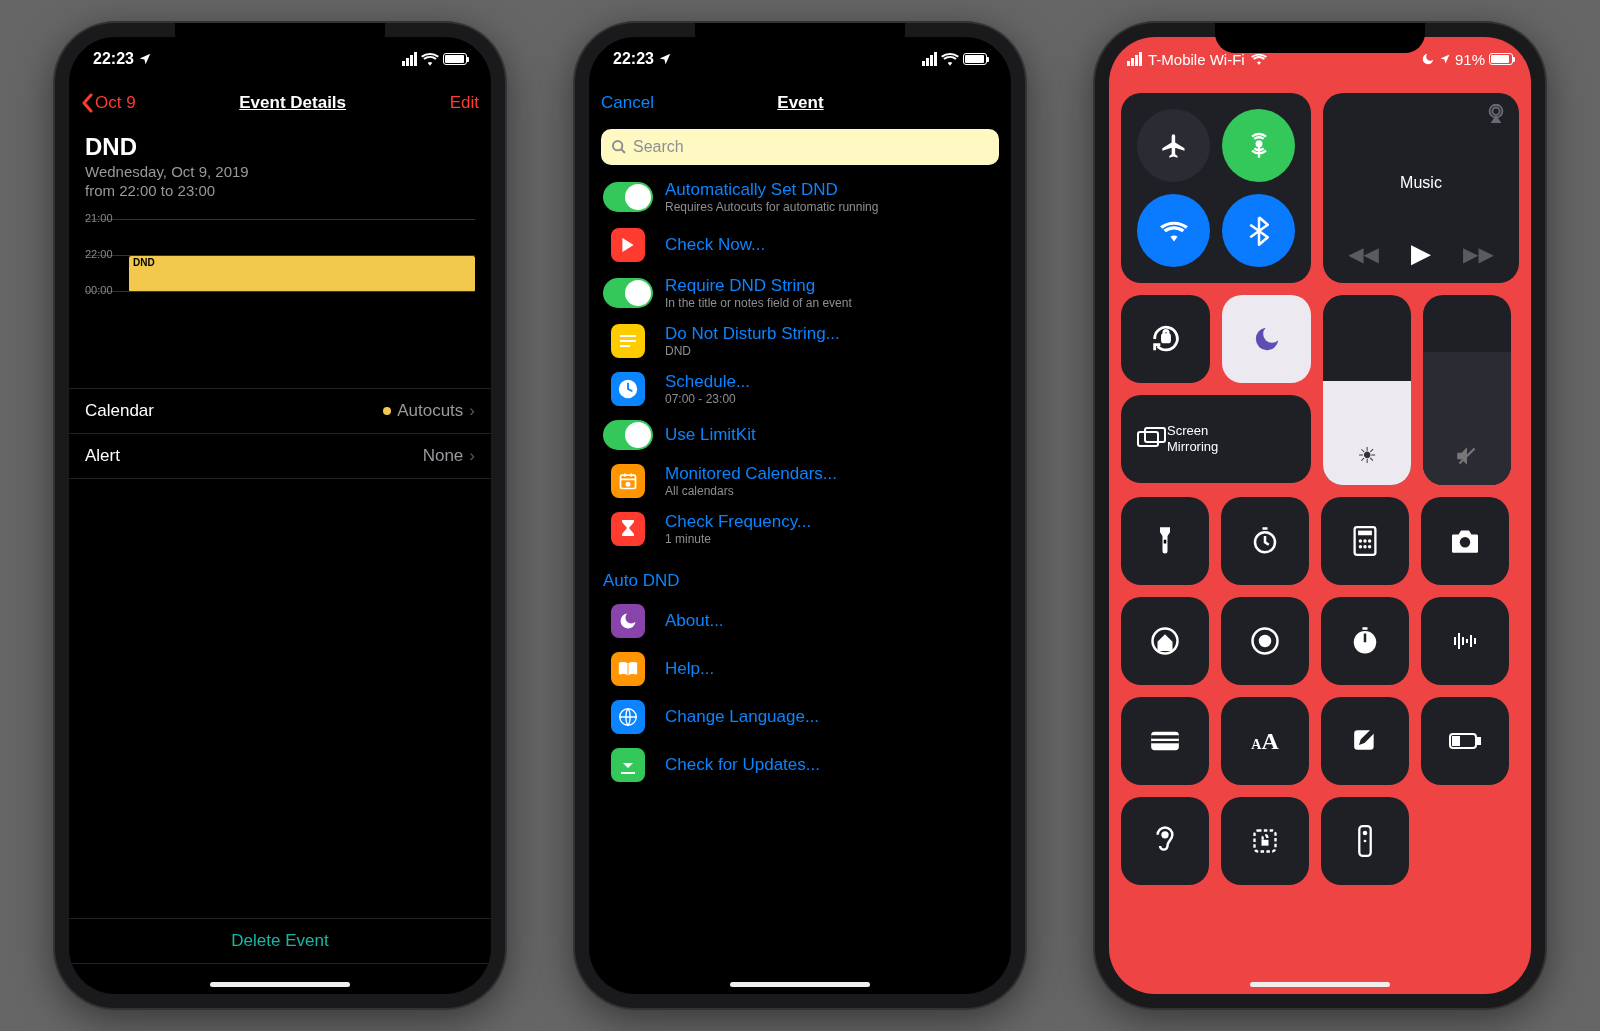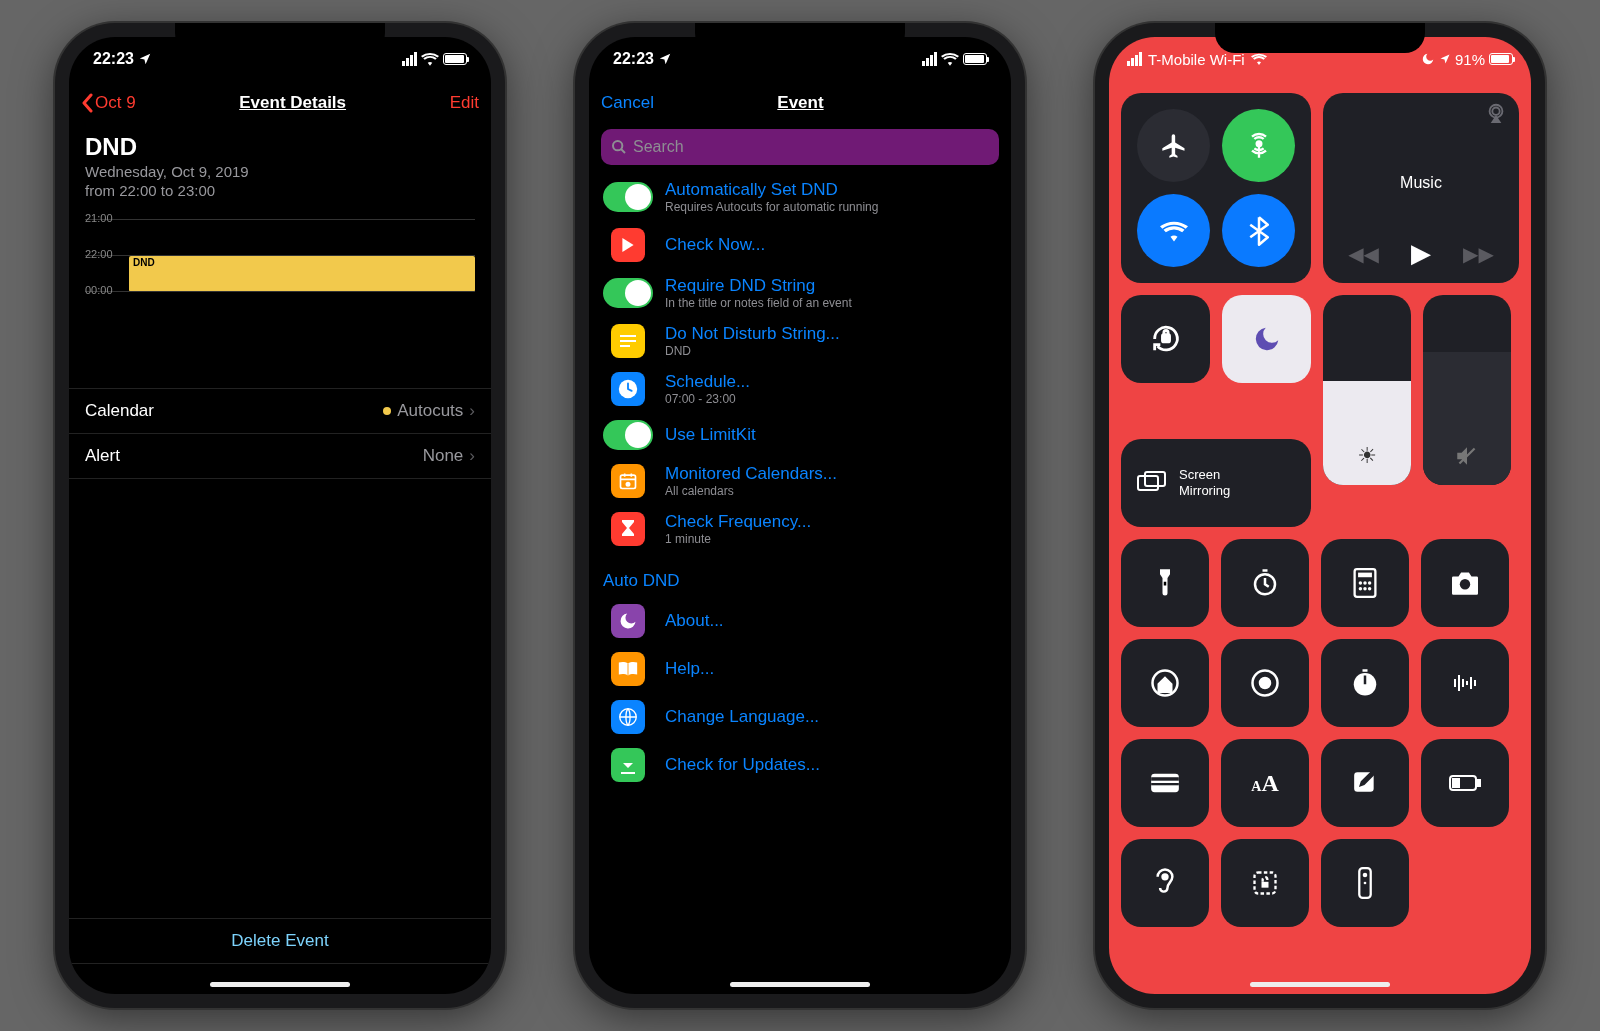--- a/index.html
+++ b/index.html
@@ -83,26 +83,26 @@
   .ev-graph .row { height: 36px; border-top: 1px solid #333; position: relative; }
   .ev-graph .row .t { position:absolute; top:-8px; left:0; font-size:11px; color:#888; }
   .ev-block { position:absolute; left:44px; right:0; background:#f2c94c; color:#000; height:36px; border-radius:2px;
     font-size:10px; padding:1px 4px; font-weight:600; }
   .cell { border-top: 1px solid #222; border-bottom: 1px solid #222; display:flex; align-items:center;
     justify-content:space-between; padding: 12px 16px; font-size:17px; }
   .cell + .cell { border-top: none; }
   .cell .val { color:#98989d; display:flex; align-items:center; gap:6px; }
   .dot-y { width:8px; height:8px; background:#f2c94c; border-radius:50%; }
   .chev { color:#5a5a5e; }
-  .delete-ev { position:absolute; bottom:30px; left:0; right:0; text-align:center; color:#7dd3fc;
+  .delete-ev { position:absolute; bottom:30px; left:0; right:0; text-align:center; color:#14b8a6;
     font-size:17px; padding:12px 0; border-top:1px solid #222; border-bottom:1px solid #222; }
   
   .p2 .nav-bar { }
   .p2 .nav-cancel { color:#0a84ff; }
-  .p2 .search { margin: 4px 12px 8px; background:#701a75; border-radius:10px; height:36px;
+  .p2 .search { margin: 4px 12px 8px; background:#fef9c3; border-radius:10px; height:36px;
     display:flex; align-items:center; gap:6px; padding:0 10px; color:#8e8e93; font-size:16px; }
   .sc-list { }
   .sc-row { display:flex; align-items:center; gap:12px; padding: 7px 14px; }
   .sc-ic { width:34px; height:34px; border-radius:8px; display:flex; align-items:center; justify-content:center;
     flex-shrink:0; font-size:18px; }
   .sc-txt .t { color:#0a84ff; font-size:17px; }
   .sc-txt .s { color:#8e8e93; font-size:12px; }
   .sc-section { color:#0a84ff; font-size:17px; padding: 18px 14px 6px; }
   .toggle { width:50px; height:30px; background:#34c759; border-radius:15px; position:relative; }
   .toggle .knob { position:absolute; right:2px; top:2px; width:26px; height:26px; background:#fff; border-radius:50%; }
@@ -120,22 +120,22 @@
     align-items:center; justify-content:flex-end; }
   .media .airplay { position:absolute; top:10px; right:12px; color:#6a6a72; }
   .media .label { font-size:16px; font-weight:500; margin-top:14px; }
   .media .ctrls { margin-top:46px; display:flex; align-items:center; gap:32px; font-size:20px; }
   .media .ctrls .skip { color:#5a5a60; }
   .row2 { display:flex; gap:12px; }
   .lock-dnd { width:190px; display:flex; flex-direction:column; gap:12px; }
   .lock-dnd .top { display:flex; gap:12px; }
   .tile { height:88px; flex:1; border-radius:20px; background:#1f2026; display:flex; align-items:center; justify-content:center; font-size:22px; }
   .tile.white { background:#eceaf0; color:#4e3fa8; }
-  .sm-row { display:flex; gap:12px; background:#1f2026; border-radius:20px; height:88px;
-    align-items:center; padding-left:16px;margin-top:44px; }
+  .sm-row { display:flex; background:#1f2026; border-radius:20px; height:88px;
+    align-items:center; padding-left:16px; }
   .sm-row .lbl { font-size:13px; line-height:1.2; }
   .tall { width:88px; height:190px; border-radius:20px; background:#1f2026; position:relative; overflow:hidden;
     display:flex; align-items:flex-end; justify-content:center; }
   .tall .fill { position:absolute; bottom:0; left:0; right:0; background:#eceaf0; }
   .tall .icon { position:relative; z-index:1; margin-bottom:16px; font-size:22px; color:#333; }
   .tall.mute .icon { color:#666; }
   .grid4 { display:grid; grid-template-columns: repeat(4, 88px); gap:12px; }
   .sq { width:88px; height:88px; border-radius:20px; background:#1f2026; display:flex; align-items:center;
     justify-content:center; color:#fff; }
   svg { display:block; }

